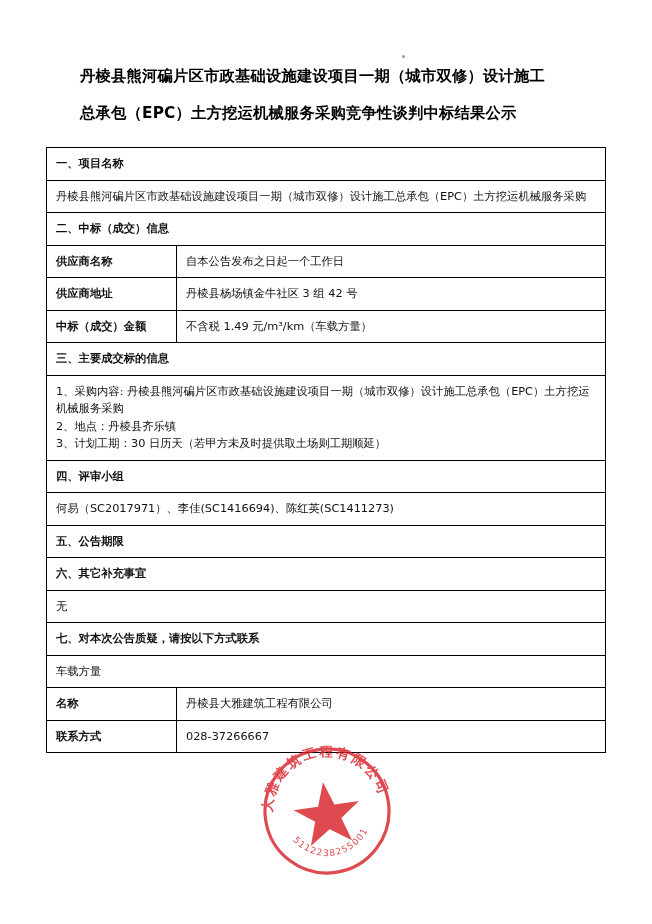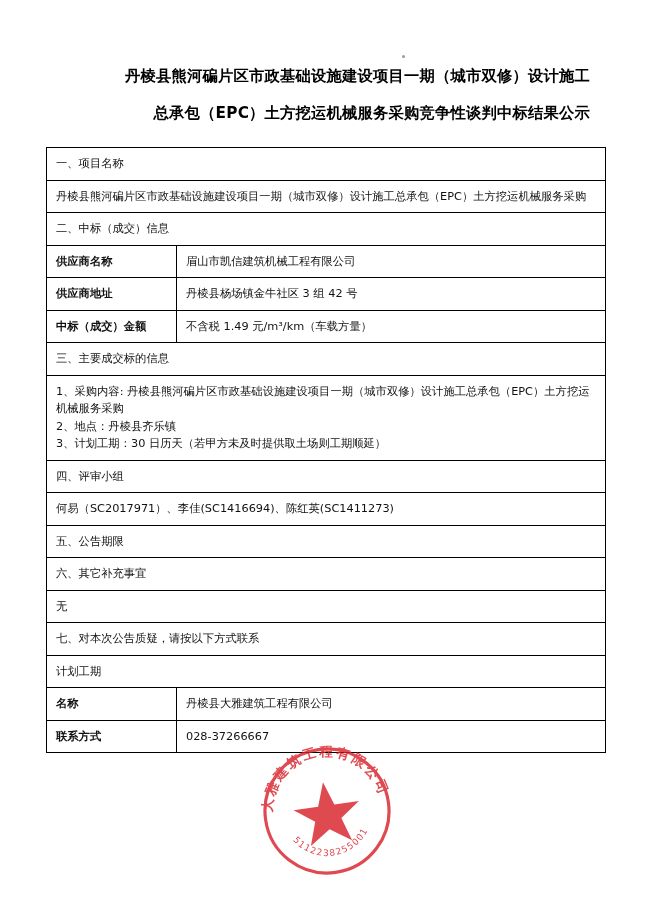--- a/index.html
+++ b/index.html
@@ -17,21 +17,21 @@
   }
   .page {
     position: relative;
     width: 652px;
     height: 924px;
     box-sizing: border-box;
     padding: 0;
   }
   .title-block {
     padding: 68px 62px 0 80px;
-    text-align: right;
+    text-align: left;
   }
   .title-line {
     font-size: 15.3px;
     font-weight: bold;
     letter-spacing: 0.2px;
     line-height: 1.05;
     color: #000;
     white-space: nowrap;
   }
   .title-line.second {
@@ -45,21 +45,21 @@
   }
   table.doc td {
     border: 1px solid #000000;
     font-size: 11.3px;
     line-height: 1.55;
     color: #111;
     padding: 7px 9px;
     vertical-align: middle;
   }
   td.section {
-    font-weight: normal;
+    font-weight: bold;
     padding: 8px 11px;
     margin-left: 8px;
   }
   td.label {
     width: 108px;
     font-weight: bold;
     padding-left: 12px;
   }
   td.val {
     padding-left: 12px;
@@ -117,21 +117,21 @@
         <td class="section" colspan="2">一、项目名称</td>
       </tr>
       <tr>
         <td class="para" colspan="2">丹棱县熊河碥片区市政基础设施建设项目一期（城市双修）设计施工总承包（EPC）土方挖运机械服务采购</td>
       </tr>
       <tr>
         <td class="section" colspan="2">二、中标（成交）信息</td>
       </tr>
       <tr>
         <td class="label">供应商名称</td>
-        <td class="val">眉山市凯信建筑机械工程有限公司</td>
+        <td class="val">自本公告发布之日起一个工作日</td>
       </tr>
       <tr>
         <td class="label">供应商地址</td>
         <td class="val">丹棱县杨场镇金牛社区 3 组 42 号</td>
       </tr>
       <tr>
         <td class="label">中标（成交）金额</td>
         <td class="val">不含税 1.49 元/m³/km（车载方量）</td>
       </tr>
       <tr>
@@ -156,21 +156,21 @@
       <tr>
         <td class="section tall" colspan="2">六、其它补充事宜</td>
       </tr>
       <tr>
         <td class="para tall" colspan="2">无</td>
       </tr>
       <tr>
         <td class="section tall" colspan="2">七、对本次公告质疑，请按以下方式联系</td>
       </tr>
       <tr>
-        <td class="para tall" colspan="2">计划工期</td>
+        <td class="para tall" colspan="2">车载方量</td>
       </tr>
       <tr>
         <td class="label tall">名称</td>
         <td class="val tall">丹棱县大雅建筑工程有限公司</td>
       </tr>
       <tr>
         <td class="label tall">联系方式</td>
         <td class="val tall">028-37266667</td>
       </tr>
     </tbody>

